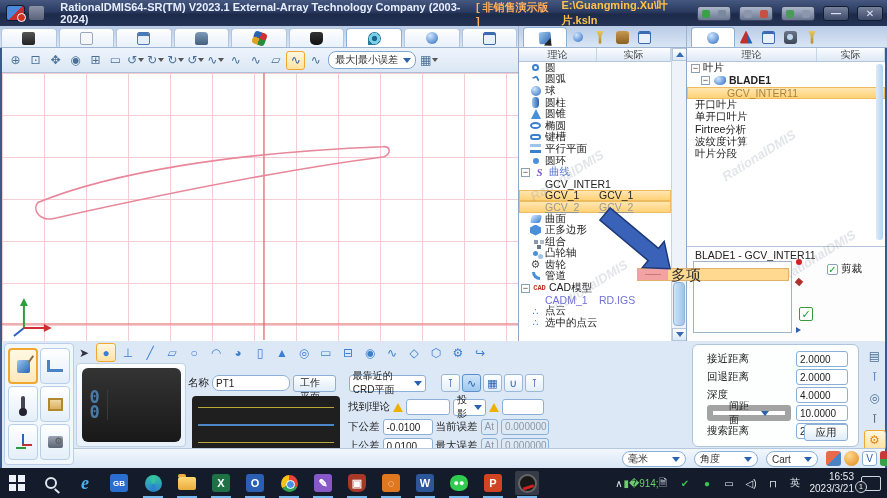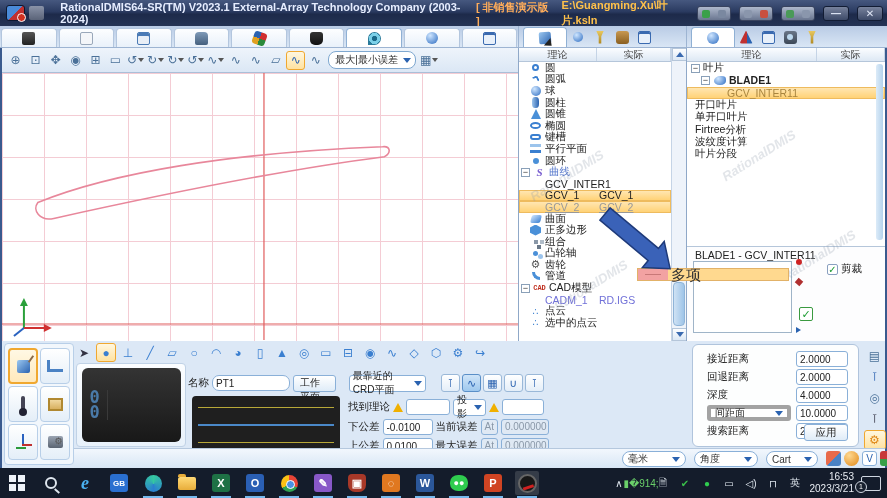--- a/index.html
+++ b/index.html
@@ -194,21 +194,21 @@
   .tolbar i { position:absolute; left:6px; right:6px; height:1px; display:block; }
   .tolbar .y1{top:11px;background:#b8a838;} .tolbar .y2{top:46px;background:#b8a838;}
   .tolbar .bl{top:28px;height:2px;background:#4a88c8;}
   .frr { position:absolute; left:160px; display:flex; align-items:center; gap:3px; height:18px; }
   .warn { width:0;height:0;border-left:5px solid transparent;border-right:5px solid transparent;border-bottom:9px solid #f0b000; }
   .flbl { flex:none; }
 
   .params { position:absolute; left:690px; top:3px; width:167px; height:103px; background:#fdfefe; border:1px solid #b0c4dc; border-radius:6px; font-size:10.5px; color:#222;}
   .prow { position:absolute; left:14px; right:10px; height:16px; display:flex; align-items:center; justify-content:space-between; }
   .prow .inp { width:52px; }
-  .psel { width:84px; height:16px; border:4px solid #a3a3a3; border-radius:3px; background:#fff; display:flex; align-items:center; justify-content:space-between; padding:0 4px; font-size:10px; }
+  .psel { width:84px; height:16px; border:6px solid #a3a3a3; border-radius:3px; background:#fff; display:flex; align-items:center; justify-content:space-between; padding:0 16px; font-size:10px; }
   .applybtn { position:absolute; right:10px; bottom:5px; width:44px; height:17px; border:1px solid #8ab0d8; border-radius:3px;
     background:linear-gradient(#ffffff,#dfecf8); font-size:10.5px; text-align:center; line-height:15px; }
 
   .vtools { position:absolute; left:860px; top:4px; width:25px; }
   .vch { width:22px; height:20px; margin:1px auto; border:1px solid transparent; border-radius:3px; display:flex; align-items:center; justify-content:center; font-size:12px; color:#4a7098;}
   .vch.hl { border-color:#f0a830; background:linear-gradient(#fff7e0,#ffe2a0); color:#e08818; }
   .vud { width:22px; height:14px; margin:2px auto 0; display:flex; flex-direction:column; align-items:center; gap:2px; }
 
   .statusbar { position:absolute; left:72px; right:0; bottom:0; height:20px; background:linear-gradient(#f2f7fd,#d8e6f5); border-top:1px solid #b5c8de; }
   .ssel { position:absolute; top:2px; height:16px; border:1px solid #8ab0d8; border-radius:8px; background:#fff; font-size:10px; color:#333;

